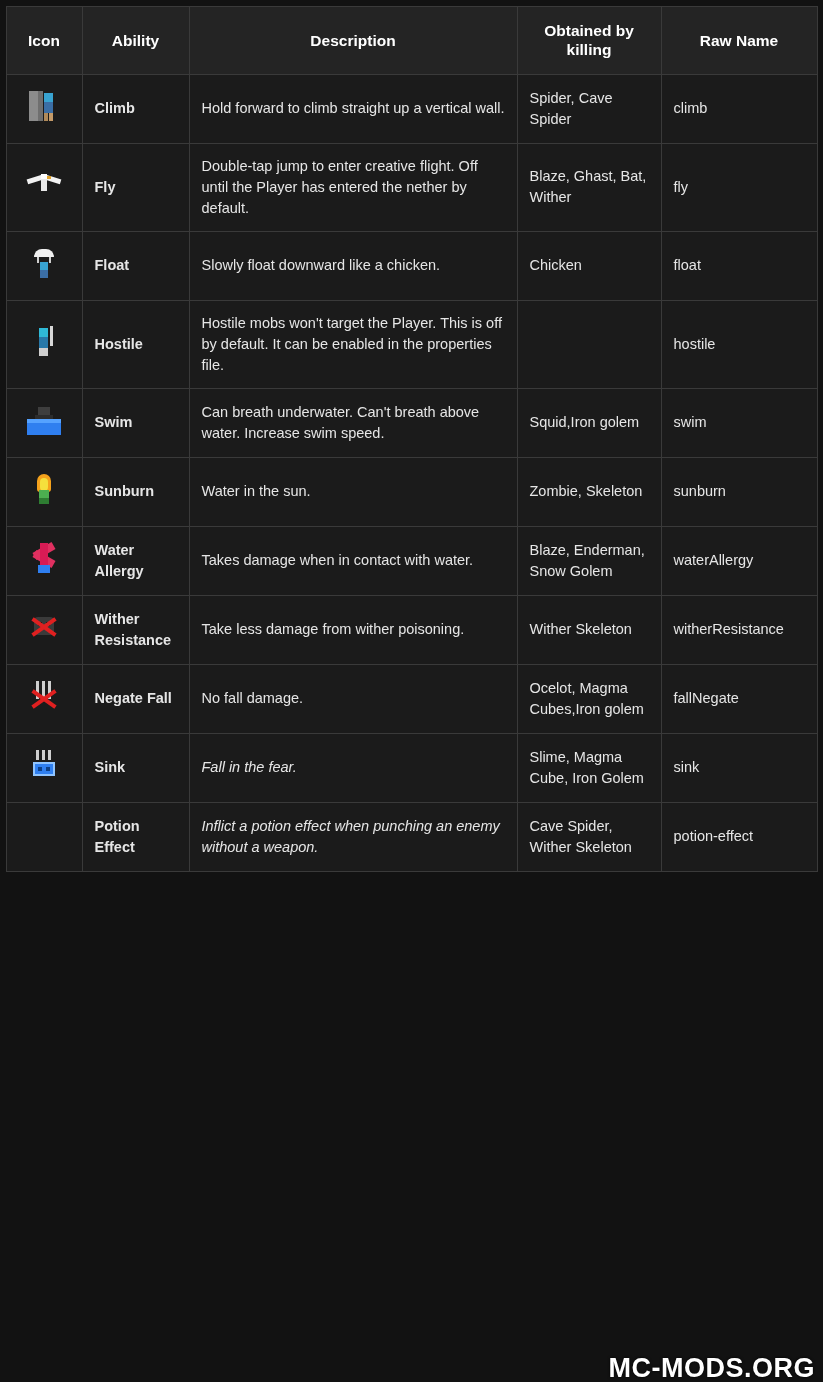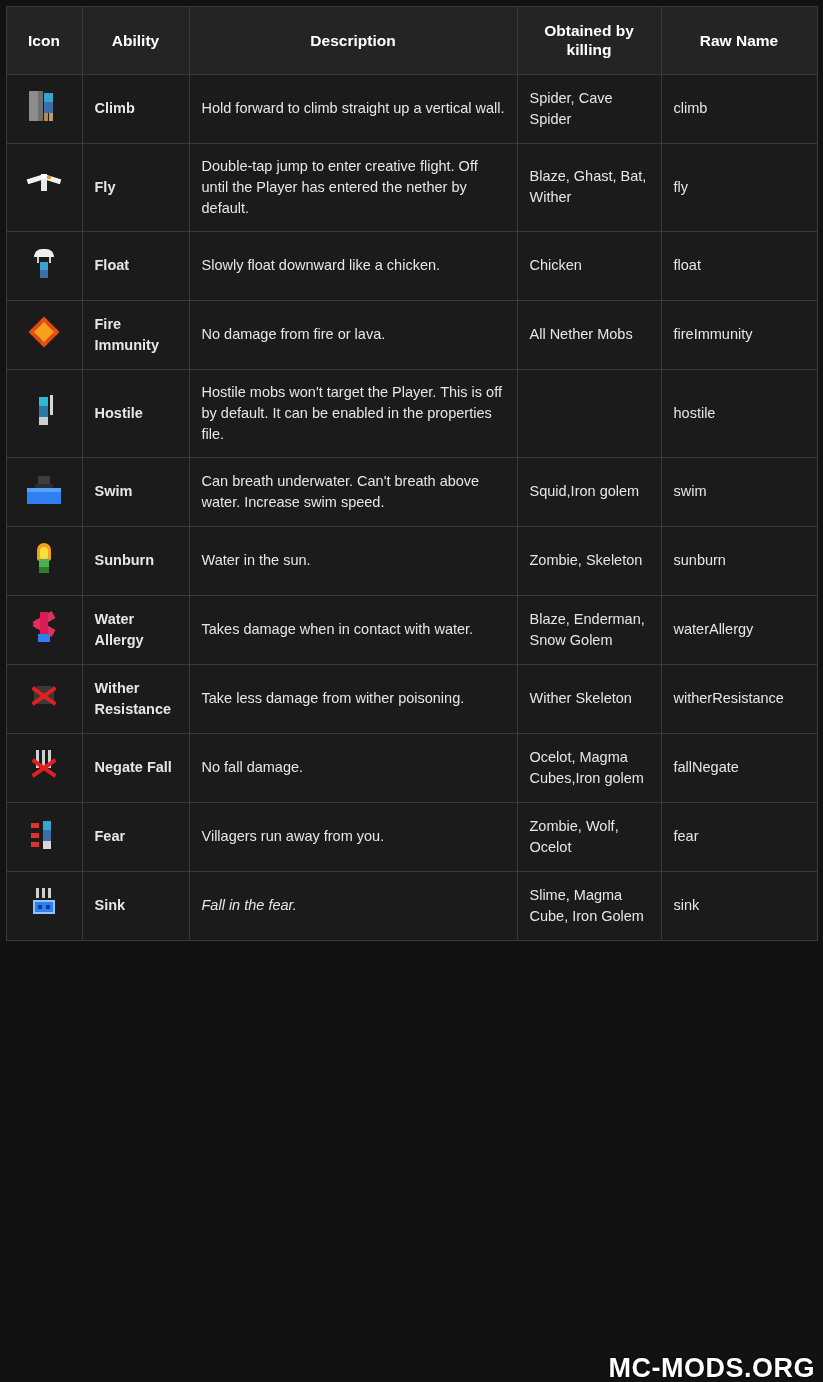--- a/index.html
+++ b/index.html
@@ -240,29 +240,20 @@
       <tr>
         <td class="icon-cell">
           <span class="icon ic-float"><i class="ch"></i><i class="s1"></i><i class="s2"></i><i class="b1"></i><i class="b2"></i></span>
         </td>
         <td class="ability-cell">Float</td>
         <td class="desc-cell">Slowly float downward like a chicken.</td>
         <td class="obtained-cell">Chicken</td>
         <td class="raw-cell">float</td>
       </tr>
 
-      <tr>
-        <td class="icon-cell">
-          <span class="icon ic-fire"><i class="f1"></i><i class="f3"></i><i class="f4"></i><i class="f2"></i></span>
-        </td>
-        <td class="ability-cell">Fire Immunity</td>
-        <td class="desc-cell">No damage from fire or lava.</td>
-        <td class="obtained-cell">All Nether Mobs</td>
-        <td class="raw-cell">fireImmunity</td>
-      </tr>
 
       <tr>
         <td class="icon-cell">
           <span class="icon ic-hostile"><i class="sw"></i><i class="b1"></i><i class="b2"></i><i class="b3"></i></span>
         </td>
         <td class="ability-cell">Hostile</td>
         <td class="desc-cell">Hostile mobs won't target the Player. This is off by default. It can be enabled in the properties file.</td>
         <td class="obtained-cell"></td>
         <td class="raw-cell">hostile</td>
       </tr>
@@ -312,38 +303,38 @@
       <tr>
         <td class="icon-cell">
           <span class="icon ic-fall"><i class="a1"></i><i class="a2"></i><i class="a3"></i><i class="x1"></i><i class="x2"></i></span>
         </td>
         <td class="ability-cell">Negate Fall</td>
         <td class="desc-cell">No fall damage.</td>
         <td class="obtained-cell">Ocelot, Magma Cubes,Iron golem</td>
         <td class="raw-cell">fallNegate</td>
       </tr>
 
-      <tr>
-        <td class="icon-cell">
-          <span class="icon ic-fear"><i class="r1"></i><i class="r2"></i><i class="r3"></i><i class="b1"></i><i class="b2"></i><i class="b3"></i></span>
-        </td>
-        <td class="ability-cell">Fear</td>
-        <td class="desc-cell">Villagers run away from you.</td>
-        <td class="obtained-cell">Zombie, Wolf, Ocelot</td>
-        <td class="raw-cell">fear</td>
-      </tr>
 
       <tr>
         <td class="icon-cell">
           <span class="icon ic-sink"><i class="a1"></i><i class="a2"></i><i class="a3"></i><i class="bx"></i><i class="d1"></i><i class="d2"></i></span>
         </td>
         <td class="ability-cell">Sink</td>
         <td class="desc-cell italic">Fall in the fear.</td>
         <td class="obtained-cell">Slime, Magma Cube, Iron Golem</td>
         <td class="raw-cell">sink</td>
       </tr>
 
+      <tr>
+        <td class="icon-cell">
+          <span class="icon"></span>
+        </td>
+        <td class="ability-cell">Potion Effect</td>
+        <td class="desc-cell italic">Inflict a potion effect when punching an enemy without a weapon.</td>
+        <td class="obtained-cell">Cave Spider, Wither Skeleton</td>
+        <td class="raw-cell">potion-effect</td>
+      </tr>
 
     </tbody>
   </table>
 
   <div class="watermark">MC-MODS.ORG</div>
 </div>
 
 </body></html>

